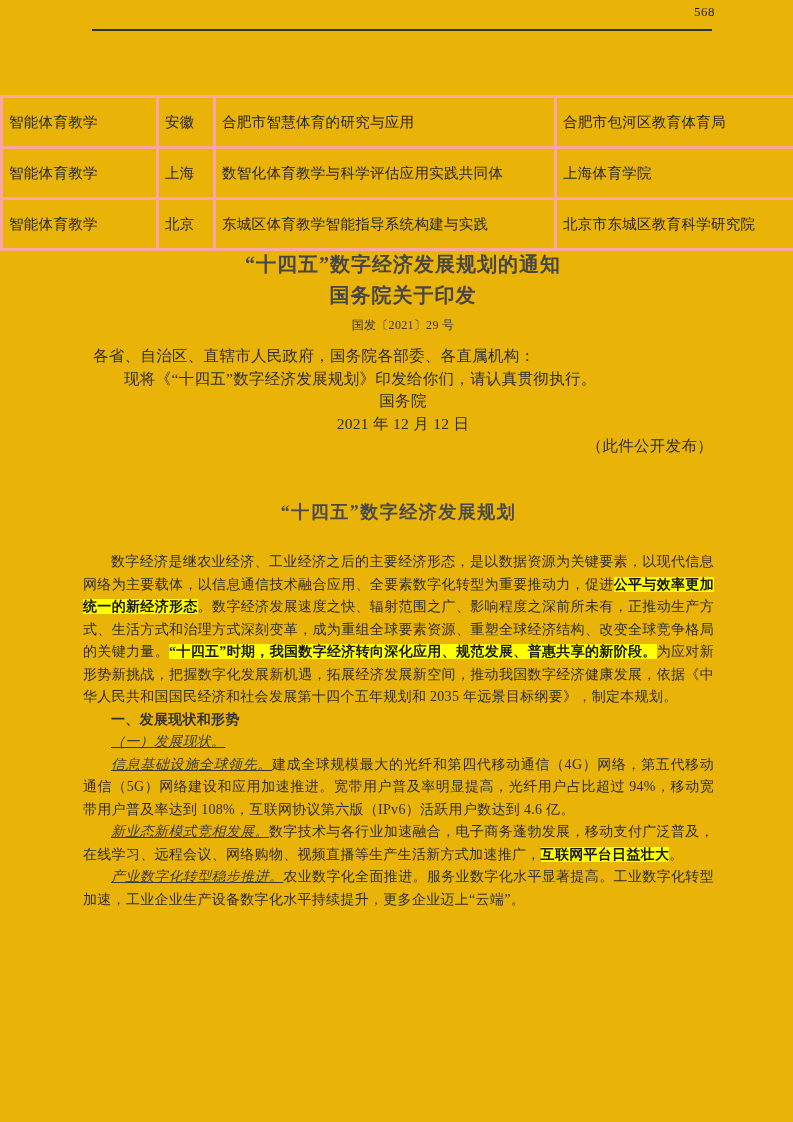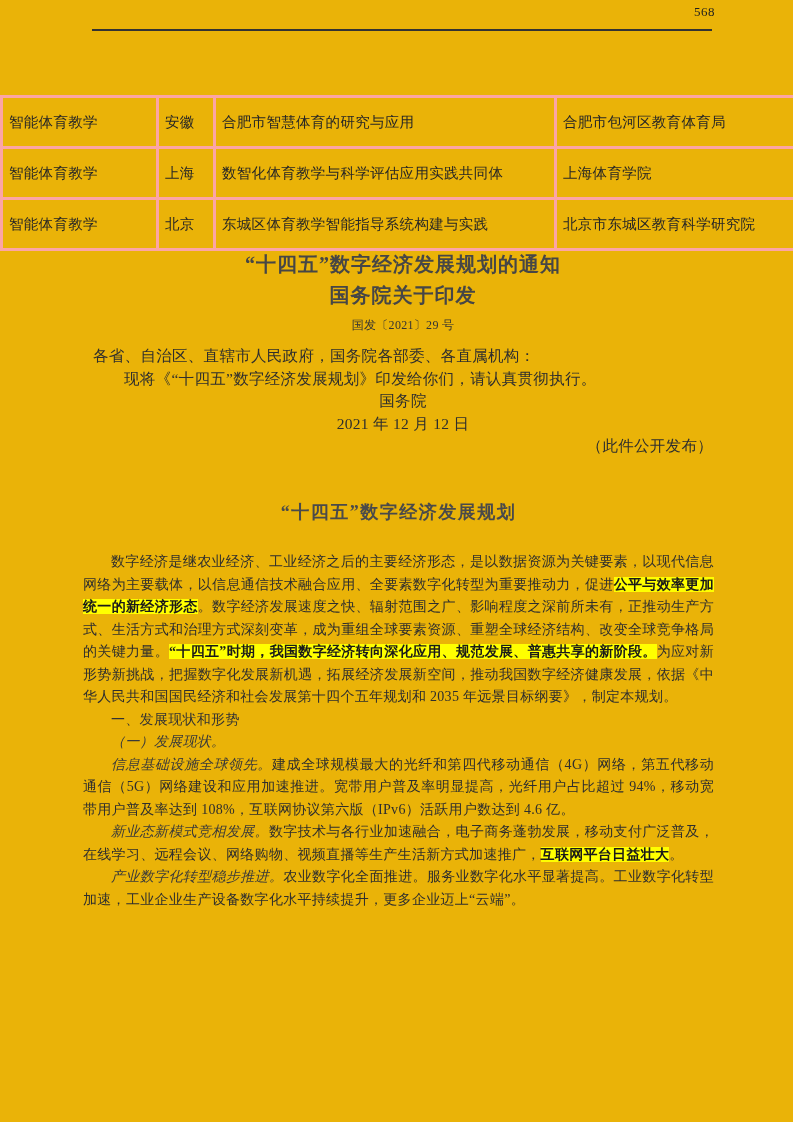--- a/index.html
+++ b/index.html
@@ -27,22 +27,22 @@
   .signer,.sign-date{text-align:center;}
   .note{text-indent:2em;text-align:right;}
   
   .plan{position:absolute;top:497px;left:83px;width:631px;}
   .plan-title{text-align:center;font-weight:bold;font-size:18px;line-height:30px;
     letter-spacing:1.5px;color:#4a4a4a;}
   .plan-body{margin-top:24px;font-size:14px;line-height:22.5px;letter-spacing:.3px;
     text-align:justify;text-justify:inter-ideograph;color:#2e2e2e;}
   .plan-body p{margin:0;text-indent:2em;}
   .hl{background:var(--hl,#ffff00);font-weight:bold;color:#1a1a1a;}
-  .kaiti{font-style:italic;color:#3a3a3a;}
-  .b{font-weight:normal;color:#333;}
+  .kaiti{font-style:italic;color:#3a3a3a;text-decoration:underline;}
+  .b{font-weight:bold;color:#333;}
 </style>
 </head>
 <body>
 
 <div class="page">
 
   <div class="page-number">568</div>
   <div class="header-rule"></div>
 
   <table class="projects-table">

